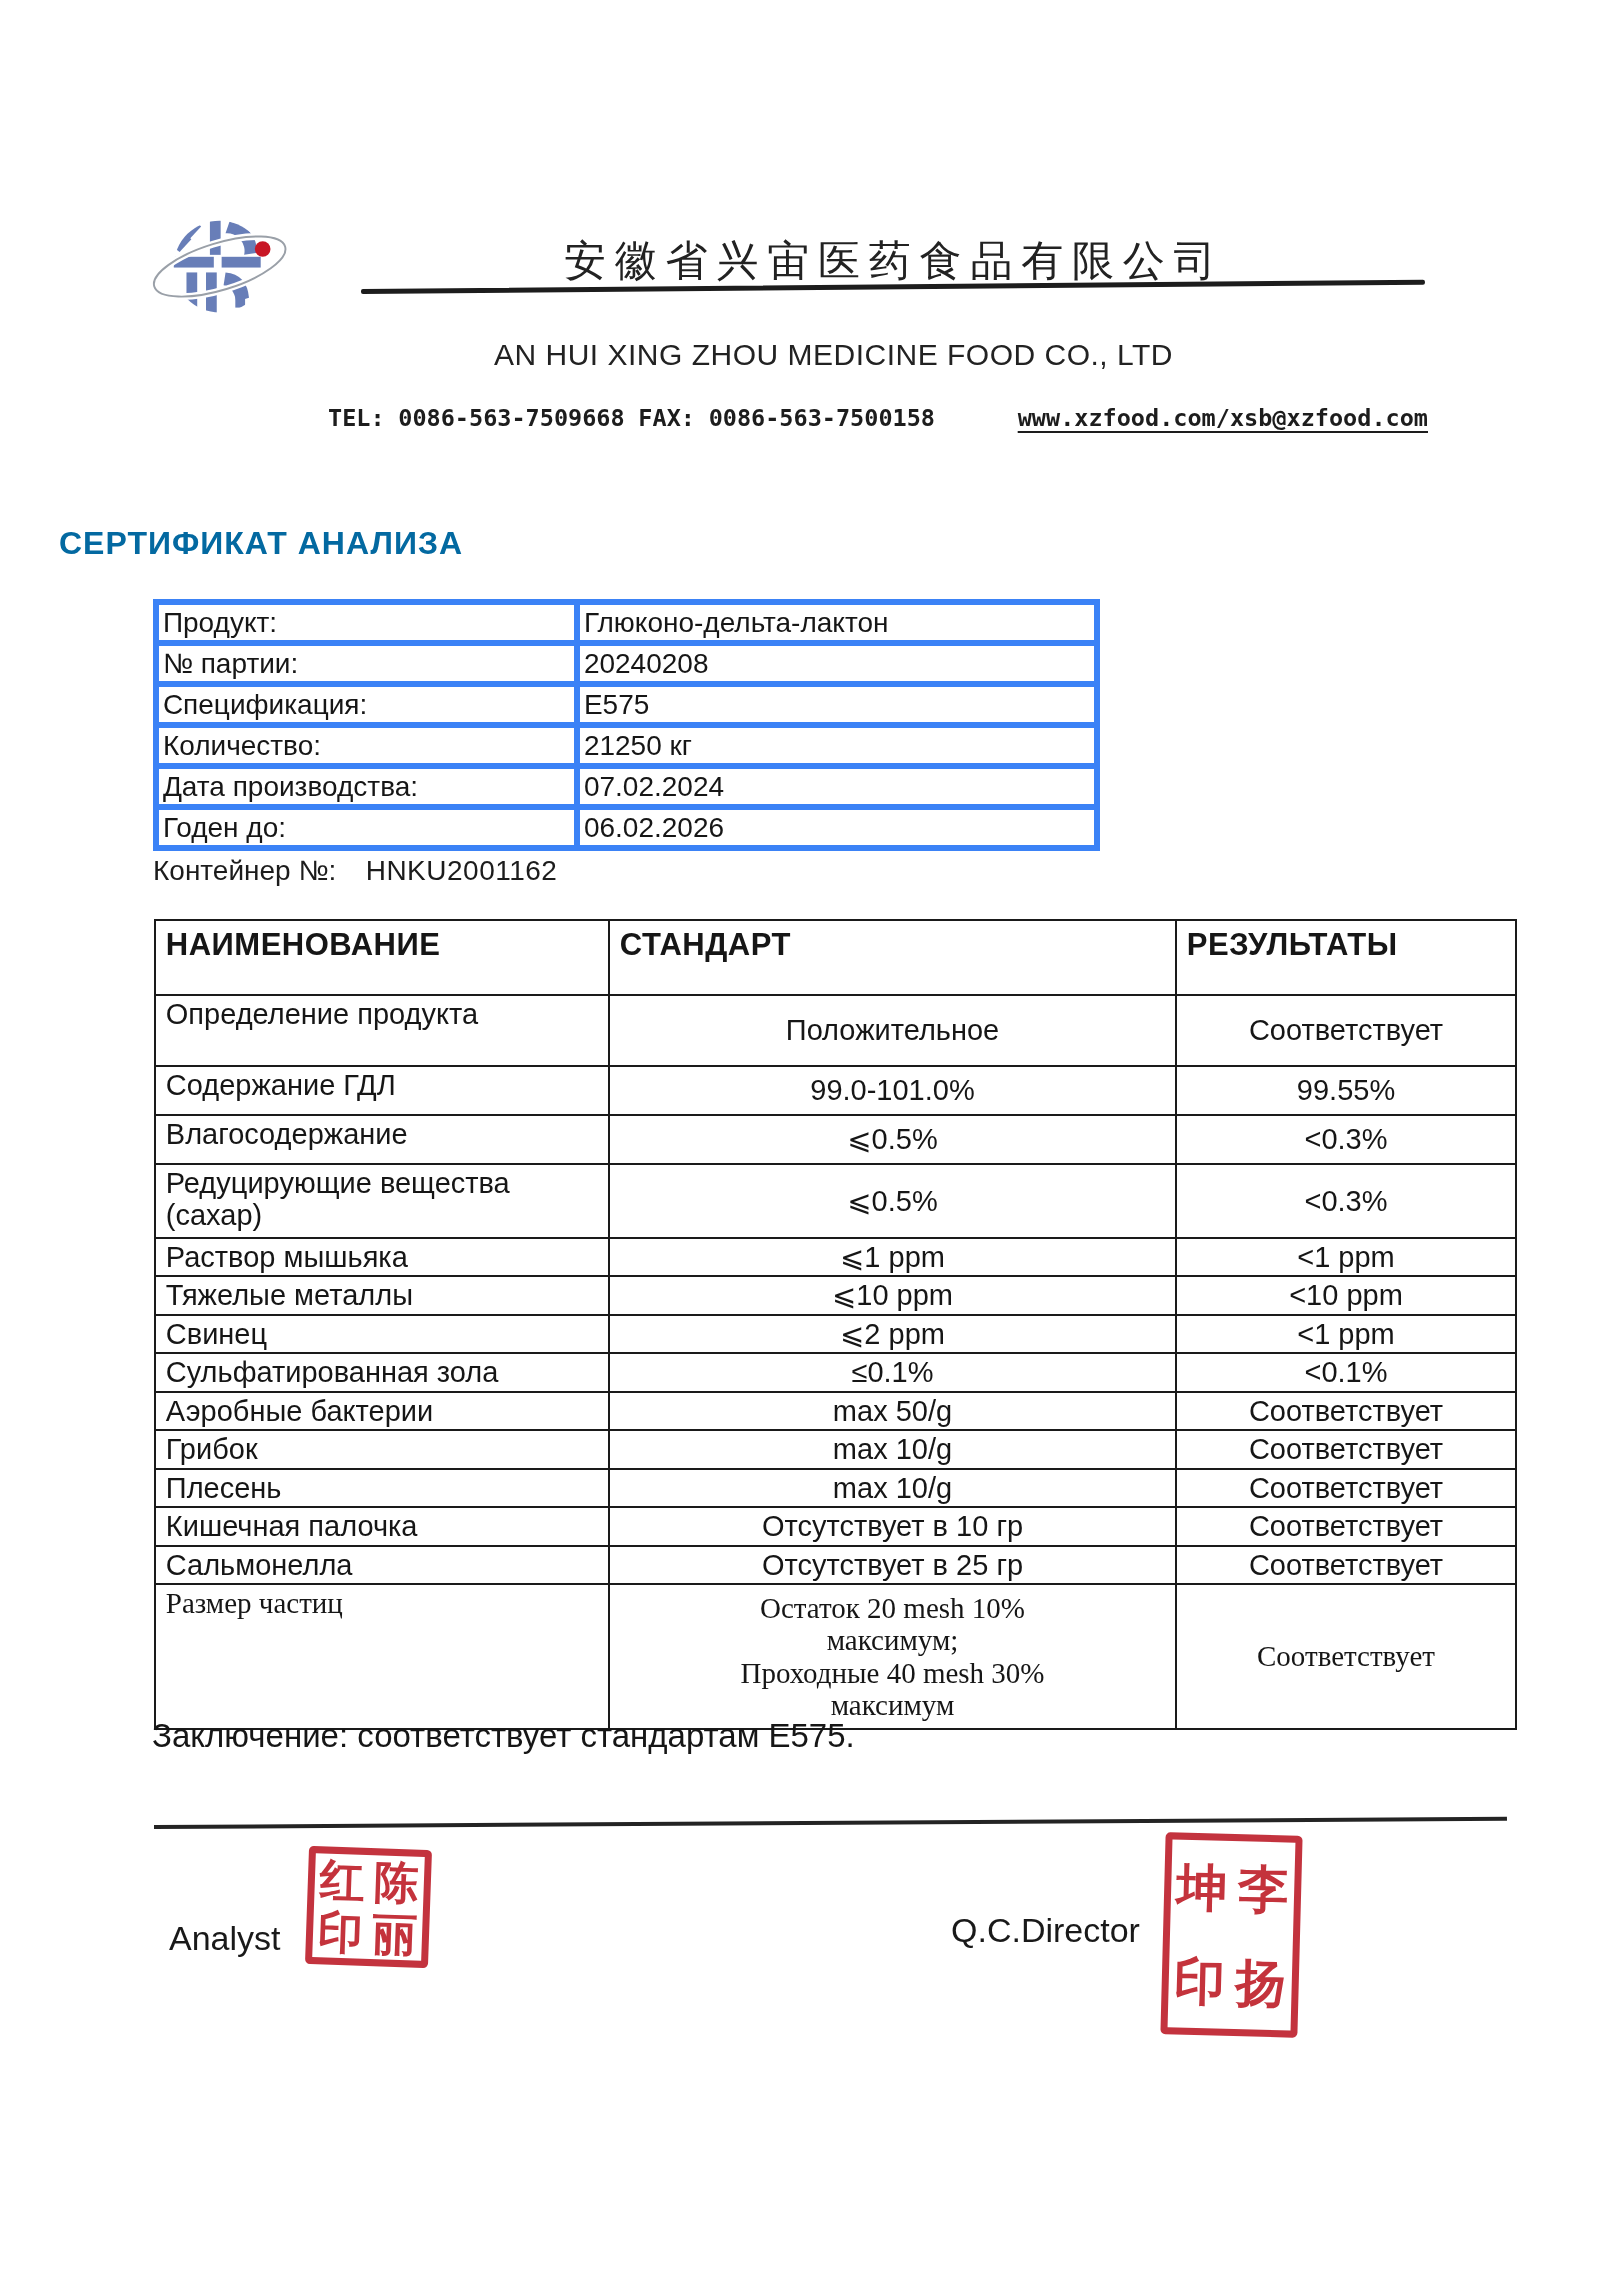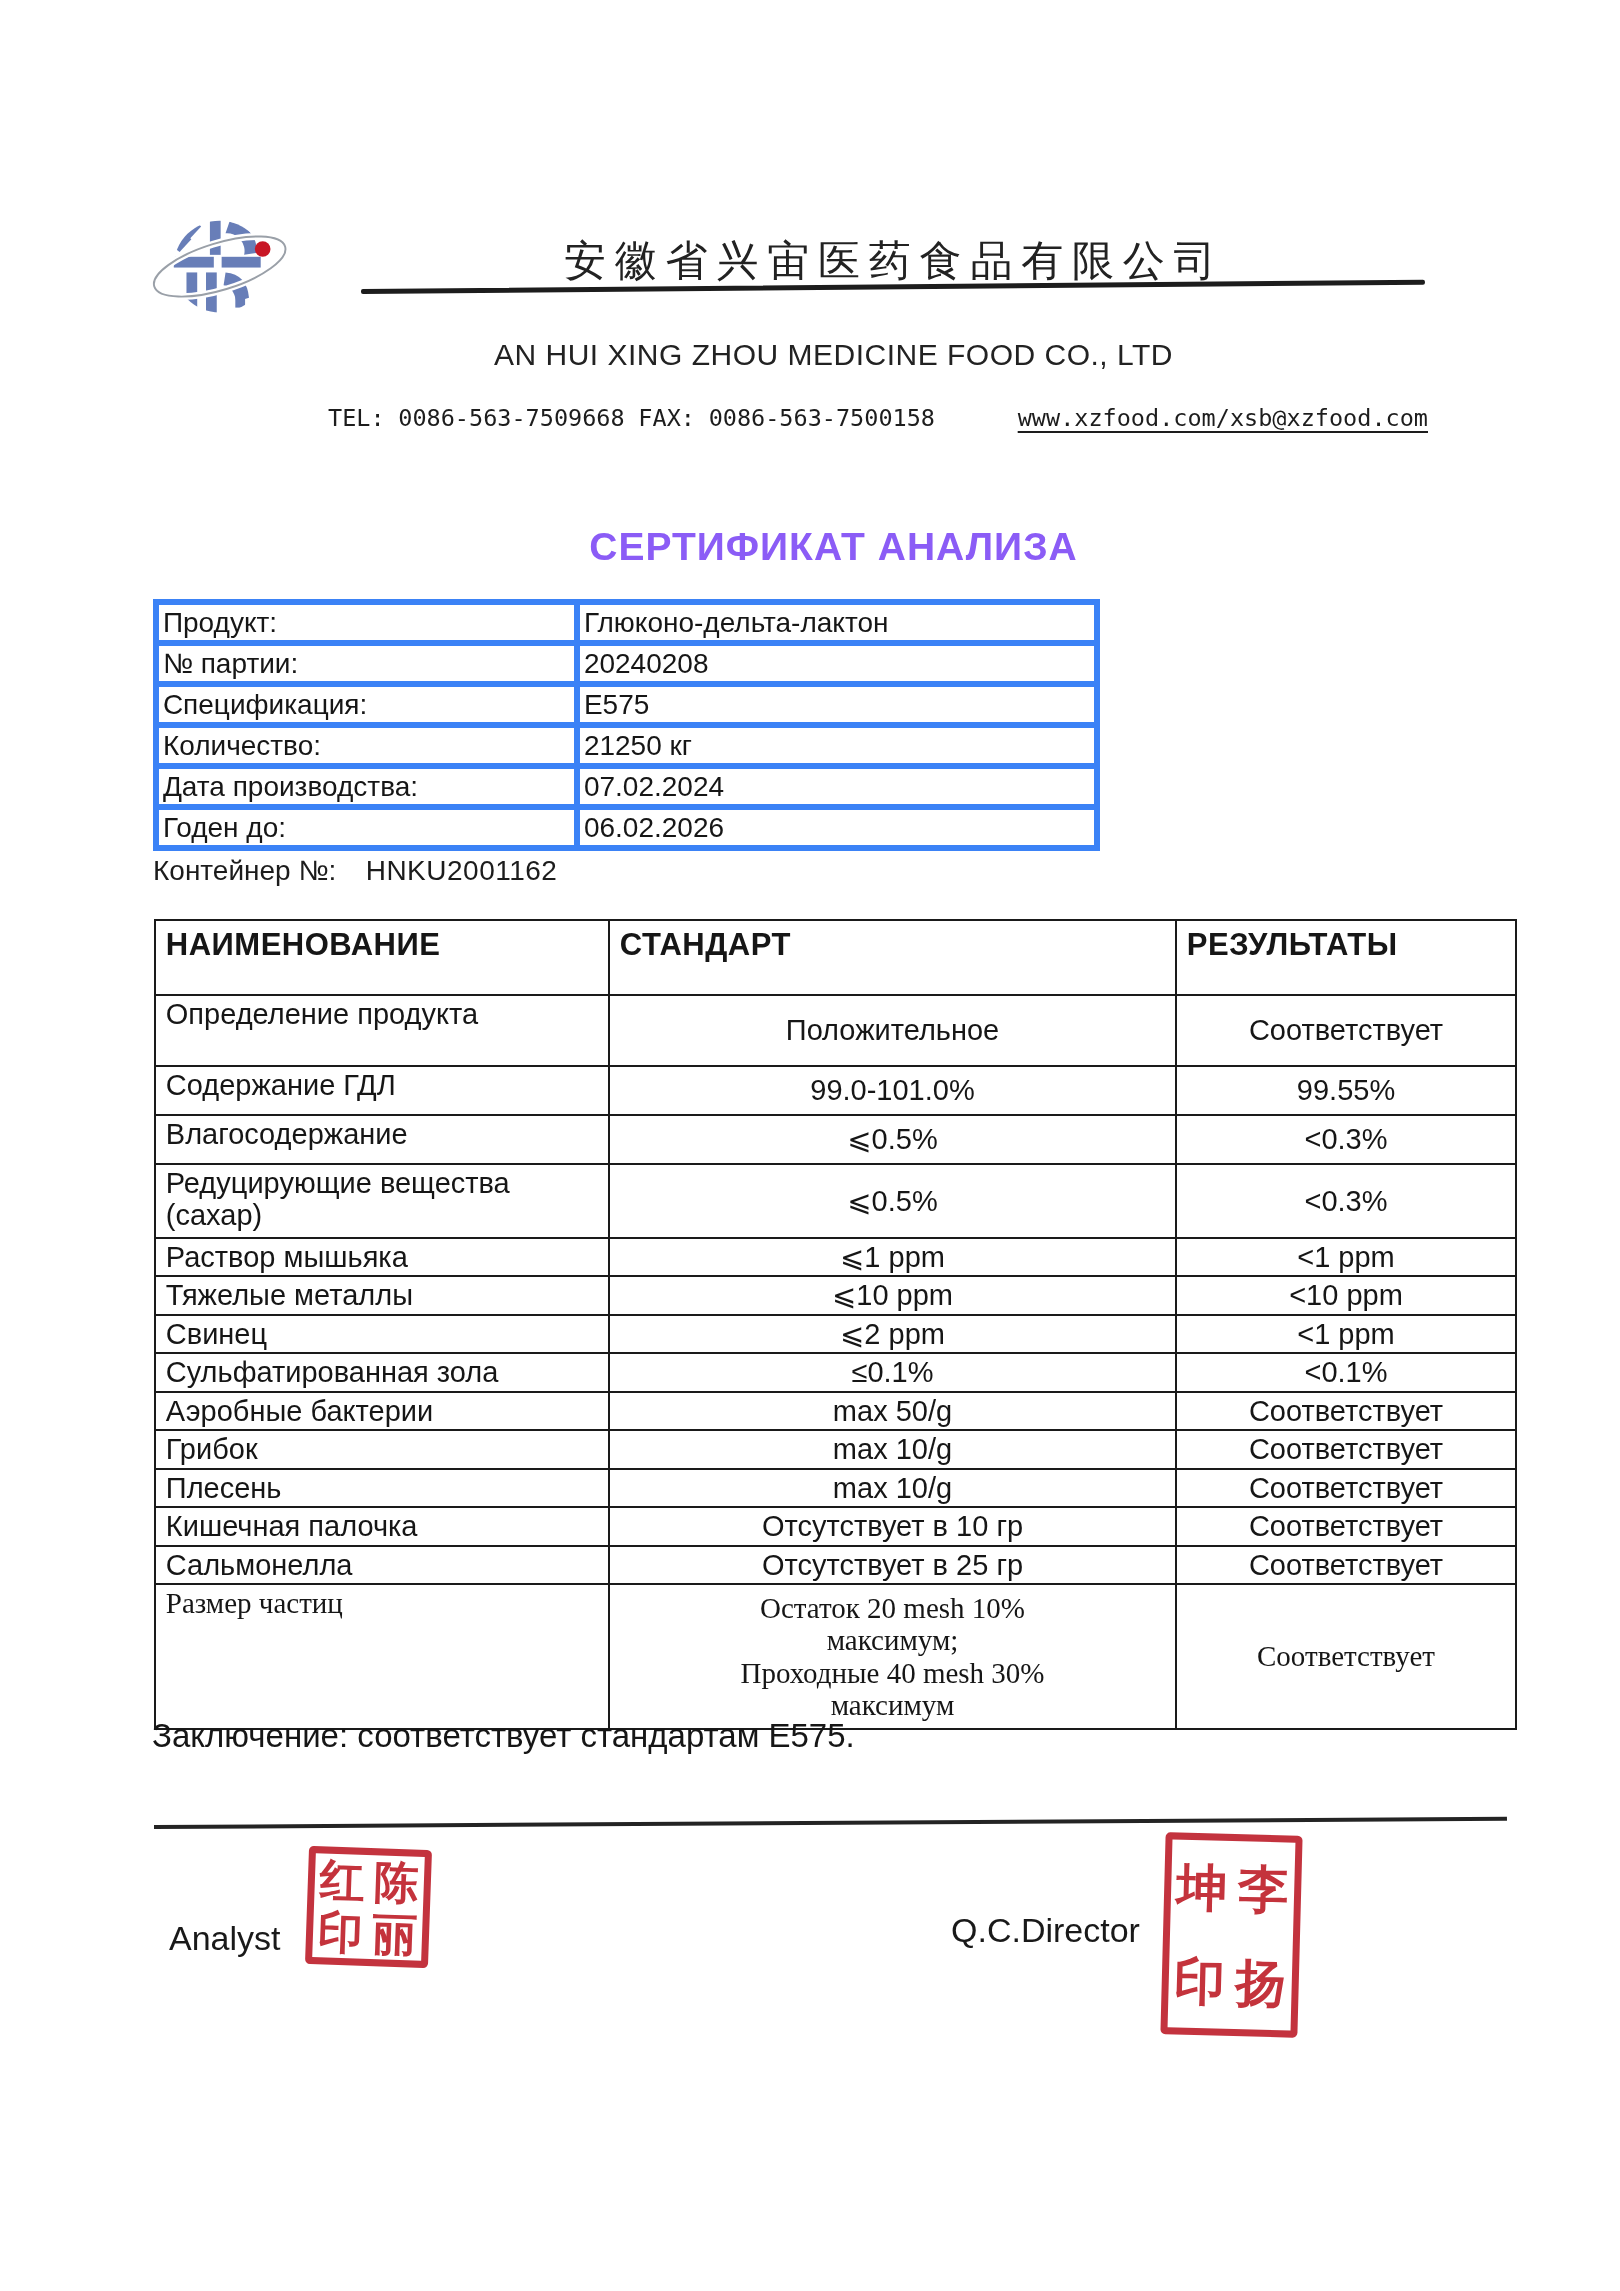--- a/index.html
+++ b/index.html
@@ -21,29 +21,29 @@
     transform:rotate(-0.5deg);transform-origin:left center;border-radius:2px;
   }
   #company-en{
     left:412px;top:338px;width:843px;text-align:center;font-size:30px;
     letter-spacing:0.5px;color:#222;white-space:nowrap;
   }
   #contact-line{
     left:328px;top:404px;width:1100px;display:flex;align-items:flex-end;
     justify-content:space-between;
     font-family:"DejaVu Sans Mono","Liberation Mono",monospace;
-    font-size:23.5px;font-weight:normal;color:#1d1d1d;white-space:nowrap;
+    font-size:23.5px;font-weight:bold;color:#1d1d1d;white-space:nowrap;
   }
   #contact-line .telfax span{margin-right:13.7px;}
   #website{text-decoration:underline;text-underline-offset:4.9px;text-decoration-thickness:2px;}
 
   
   #doc-title{
-    left:59px;top:525px;width:1549px;text-align:center;font-size:39px;
-    font-weight:bold;letter-spacing:1px;color:#8b5cf6;
+    left:59px;top:525px;width:1549px;text-align:left;font-size:32px;
+    font-weight:bold;letter-spacing:1px;color:#0369a1;
   }
 
   
   #product-table{
     left:153px;top:599px;width:942px;border-collapse:collapse;
     table-layout:fixed;
   }
   #product-table td{
     border:6px solid #3b82f6;height:35px;padding:0 3.9px;text-align:left;
     font-size:28px;line-height:1.05;color:#161616;overflow:hidden;

